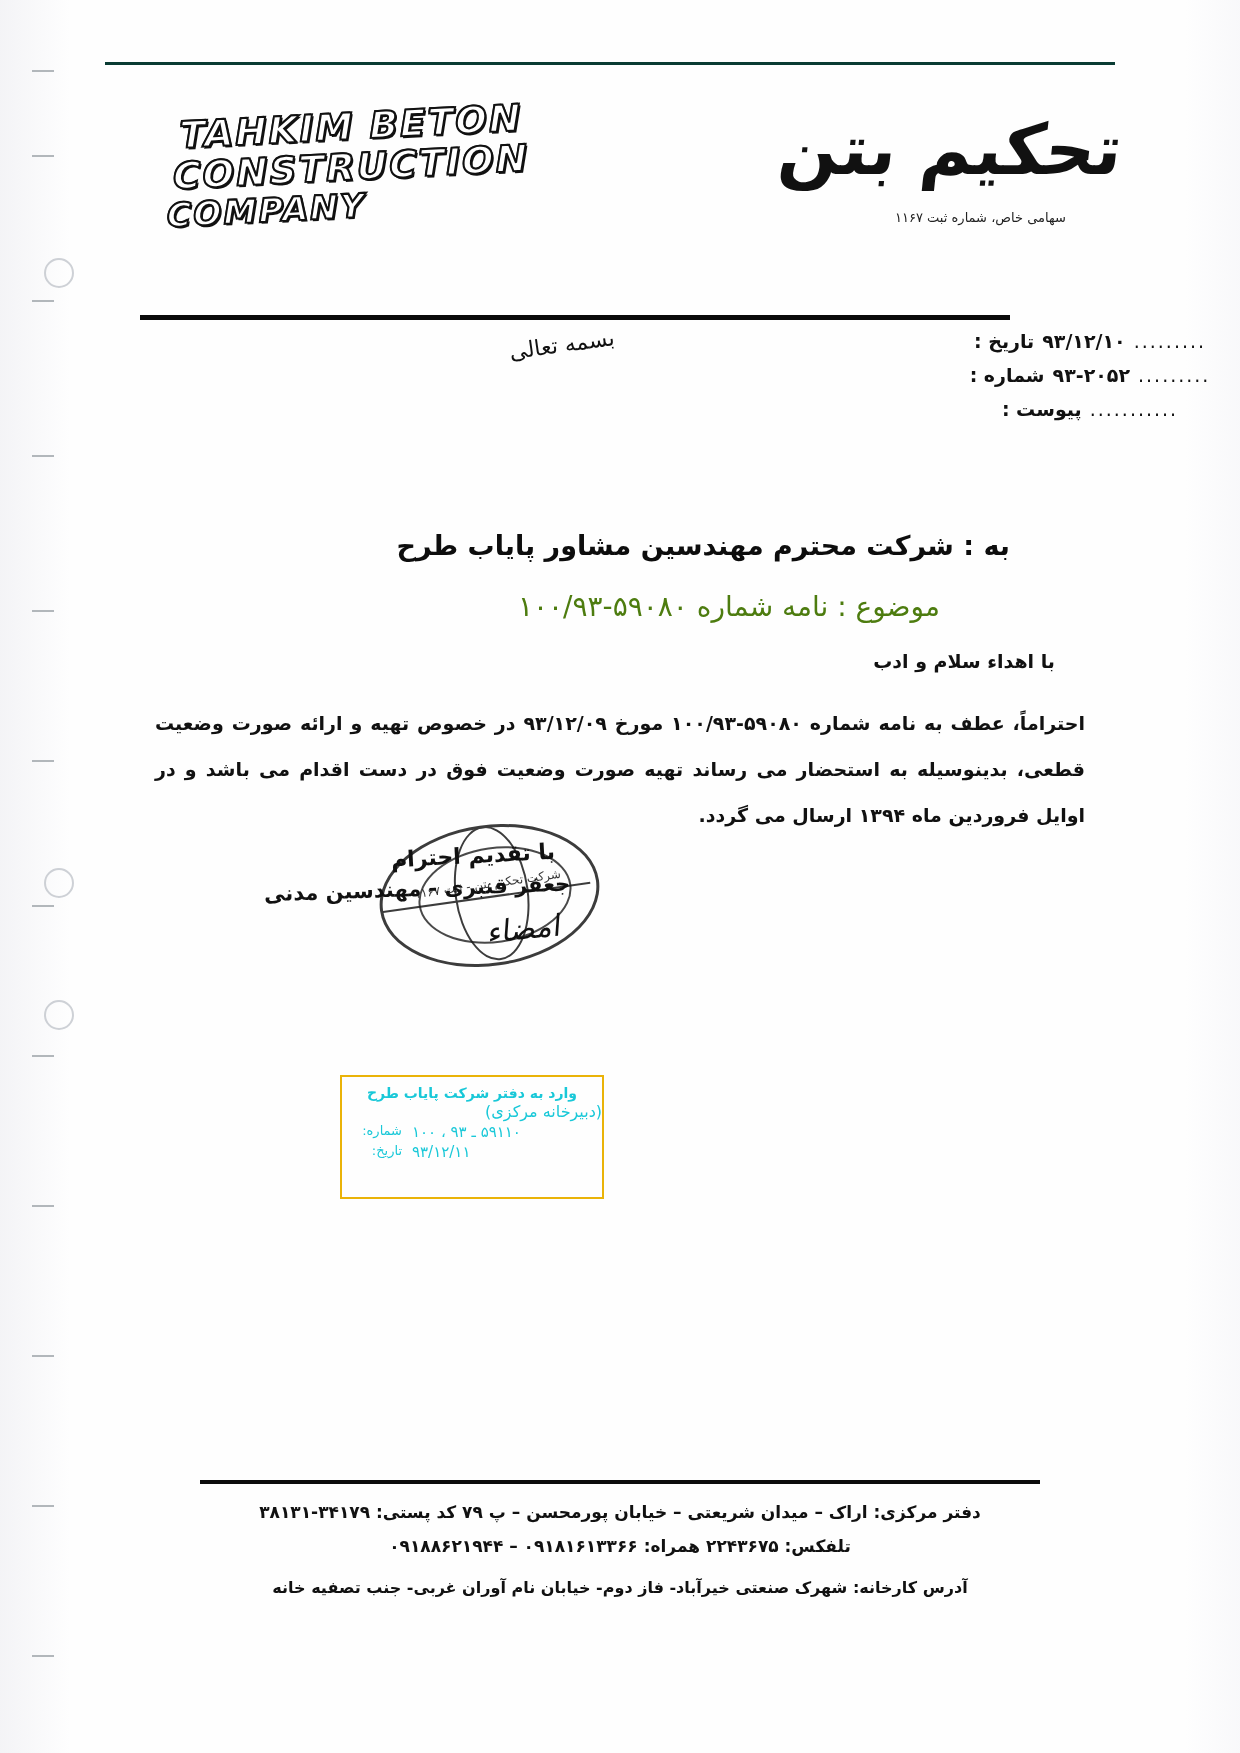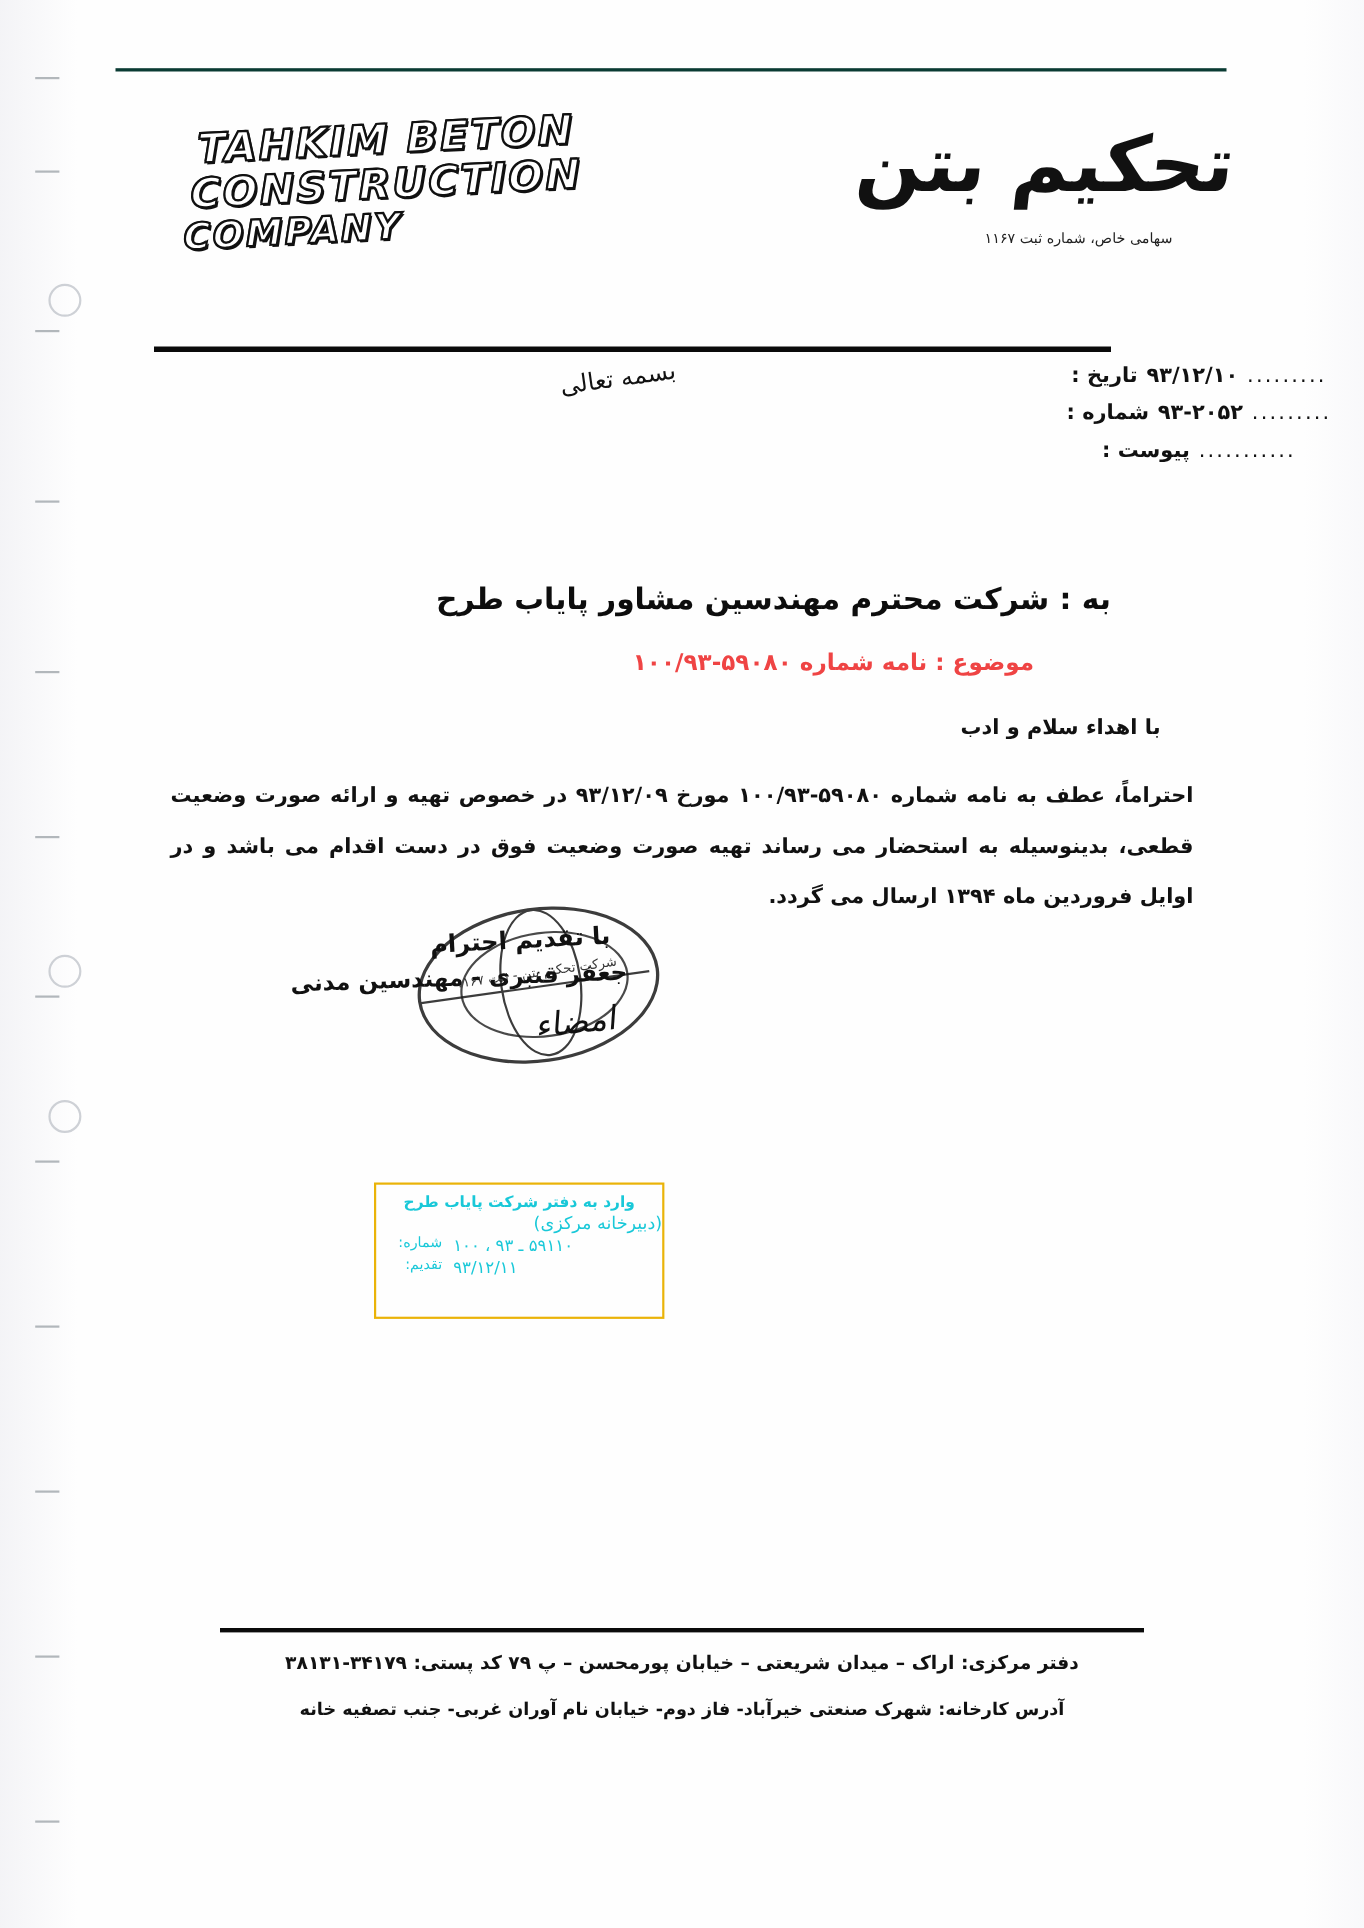--- a/index.html
+++ b/index.html
@@ -175,23 +175,23 @@
     font-size: 27px;
     font-weight: 700;
     color: #0d0d0d;
     white-space: nowrap;
   }
   .subject-line {
     position: absolute;
     right: 300px;
     top: 590px;
     font-family: "DejaVu Sans", sans-serif;
-    font-size: 21px;
-    font-weight: 700;
-    color: #ef4444;
+    font-size: 28px;
+    font-weight: 400;
+    color: #4d7c0f;
     white-space: nowrap;
   }
   .greeting {
     position: absolute;
     right: 185px;
     top: 650px;
     font-family: "DejaVu Sans", sans-serif;
     font-size: 19px;
     font-weight: 700;
     color: #111;
@@ -453,24 +453,25 @@
   </div>
 
   <div class="receipt-stamp">
     <div class="receipt-title">وارد به دفتر شرکت پایاب طرح</div>
     <div class="receipt-sub">(دبیرخانه مرکزی)</div>
     <div class="receipt-row">
       <span class="lbl">شماره:</span>
       <span class="val">۵۹۱۱۰ ـ ۹۳ ، ۱۰۰</span>
     </div>
     <div class="receipt-row">
-      <span class="lbl">تقدیم:</span>
+      <span class="lbl">تاریخ:</span>
       <span class="val">۹۳/۱۲/۱۱</span>
     </div>
   </div>
 
   <div class="footer-rule"></div>
   <div class="footer">
     <div class="f1">دفتر مرکزی: اراک – میدان شریعتی – خیابان پورمحسن – پ ۷۹    کد پستی: ۳۴۱۷۹-۳۸۱۳۱</div>
+    <div class="f2">تلفکس: ۲۲۴۳۶۷۵ همراه: ۰۹۱۸۱۶۱۳۳۶۶ – ۰۹۱۸۸۶۲۱۹۴۴</div>
     <div class="f3">آدرس کارخانه: شهرک صنعتی خیرآباد- فاز دوم- خیابان نام آوران غربی- جنب تصفیه خانه</div>
   </div>
 
 </div>
 
 </body></html>

